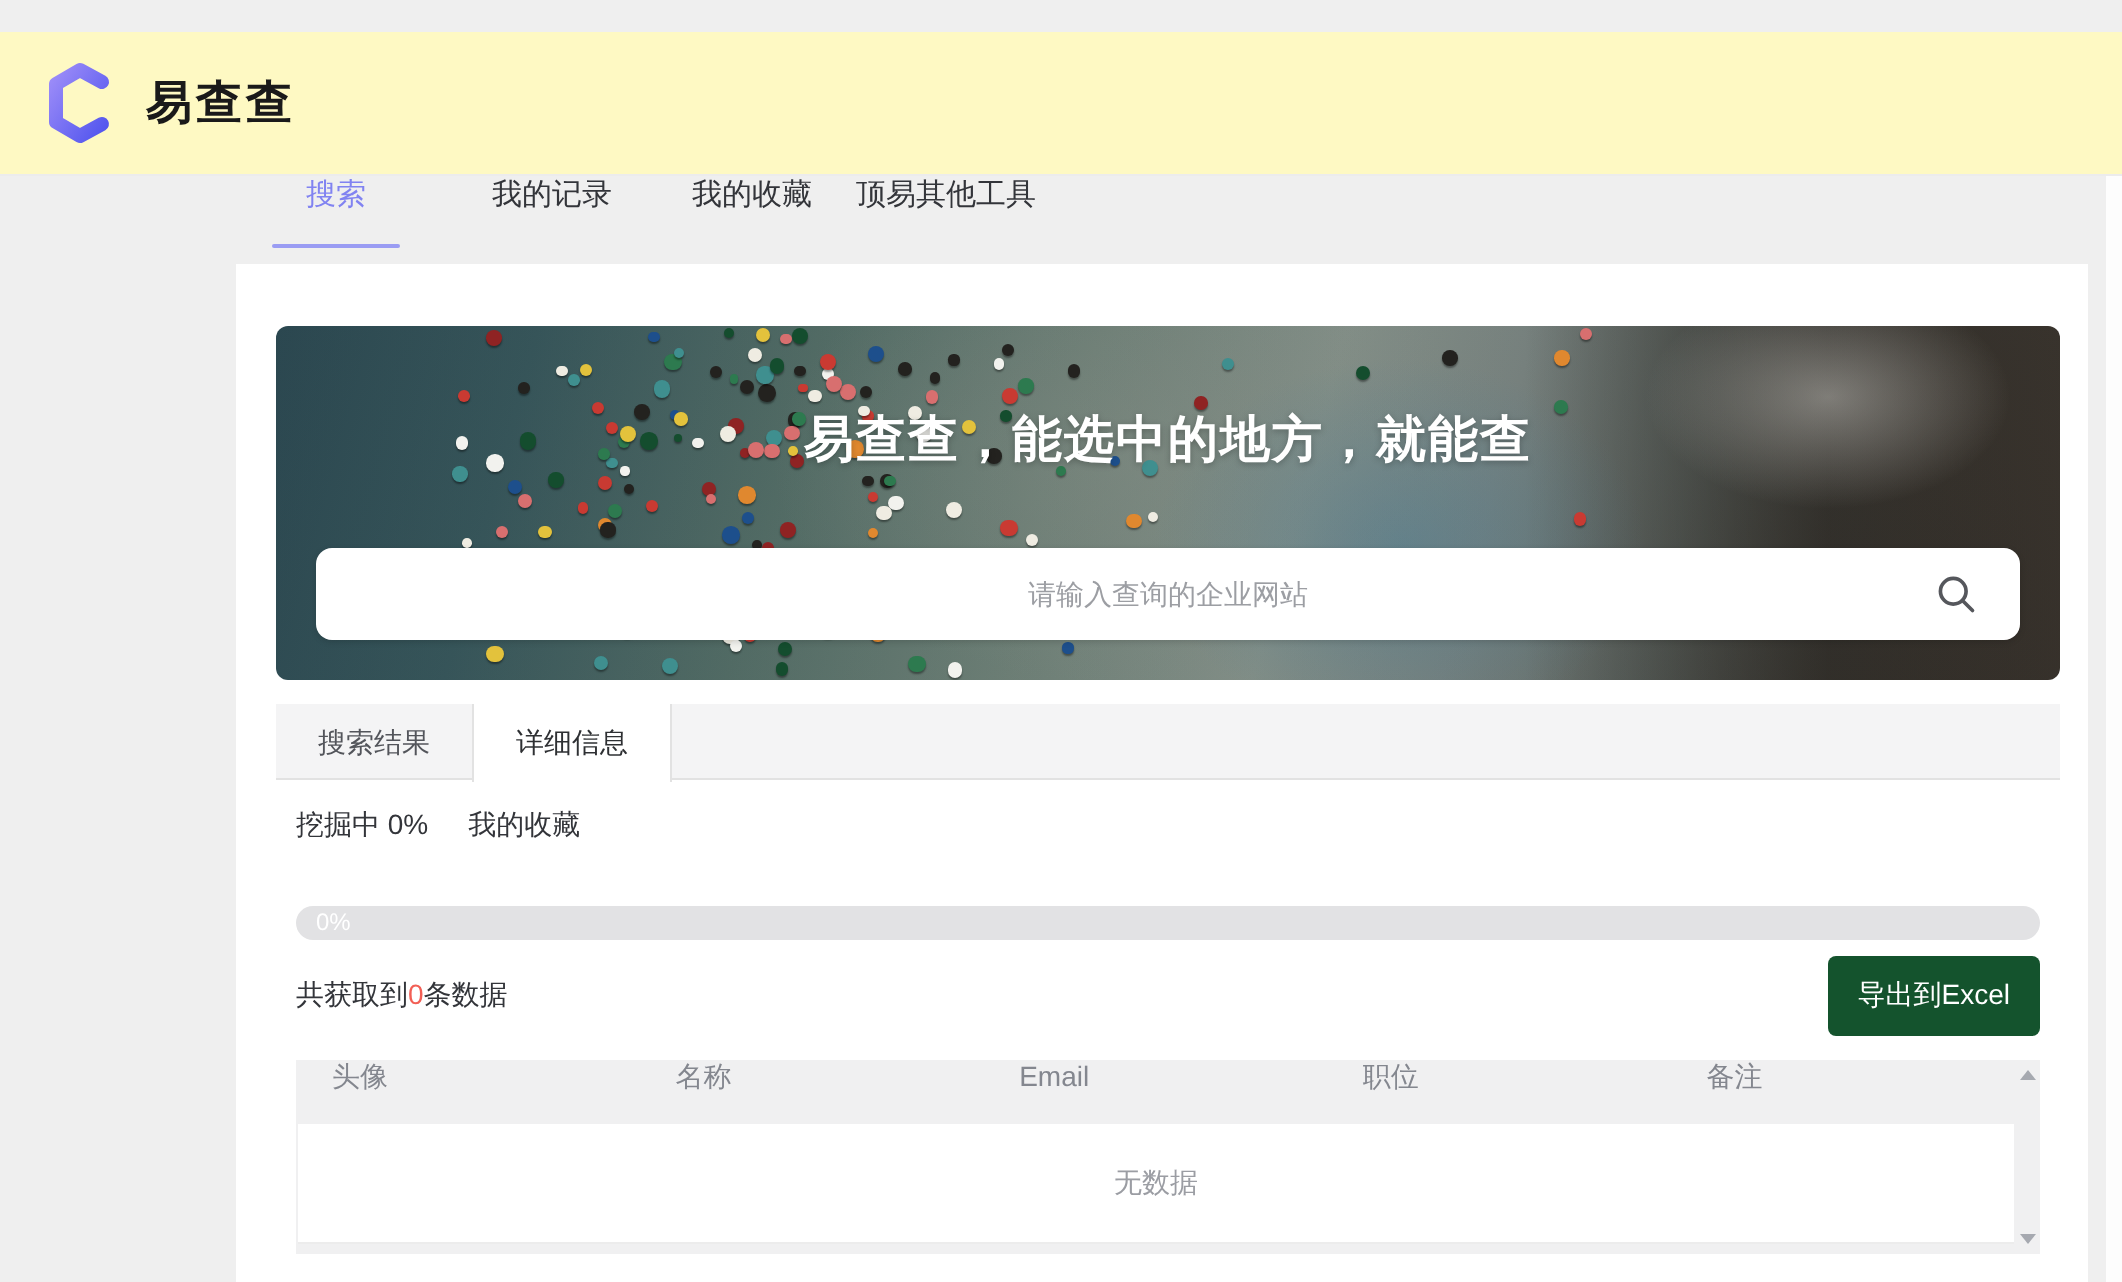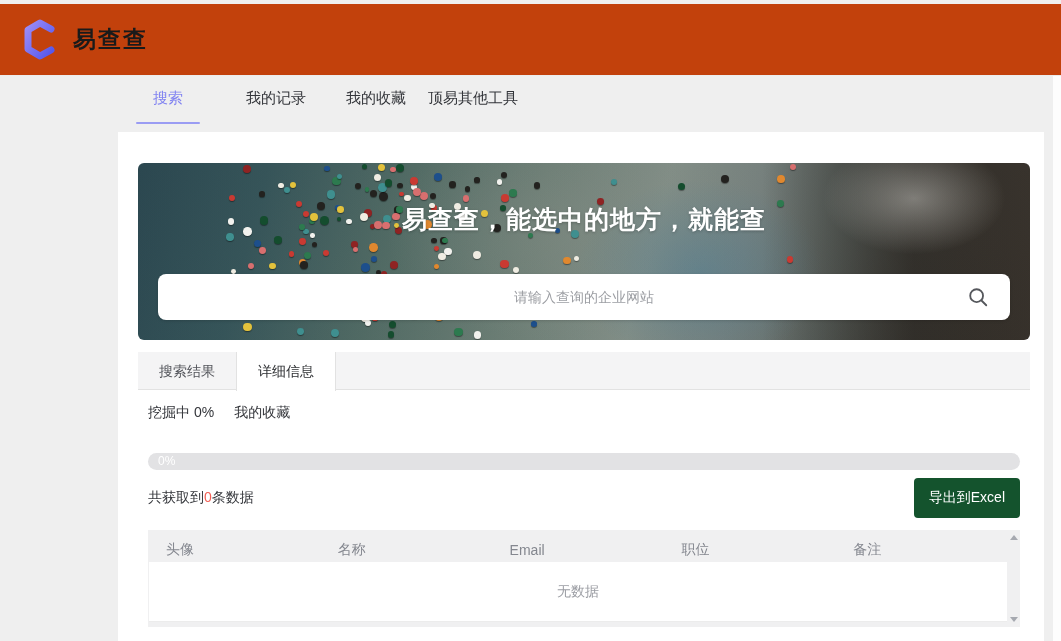--- a/index.html
+++ b/index.html
@@ -2,21 +2,21 @@
 <html><head>
 <meta charset="utf-8">
 <style>
   * { margin:0; padding:0; box-sizing:border-box; }
   html,body { width:1061px; height:641px; }
   body { font-family:"Liberation Sans","DejaVu Sans",sans-serif; }
 
   .stage { position:relative; width:1061px; height:641px; background:#efefef; overflow:hidden; }
 
   
-  .header { position:absolute; top:4px; left:0; right:0; height:72px; background:#c2410c;
+  .header { position:absolute; top:16px; left:0; right:0; height:72px; background:#fef9c3;
             border-bottom:1px solid #ececec; display:flex; align-items:center; padding-left:20px; z-index:6; }
   .logo { width:40px; height:44px; margin-right:13px; }
   .app-title { font-size:23px; font-weight:700; color:#1a1a1a; letter-spacing:2px; }
 
   
   .navbar { position:absolute; top:72px; left:0; right:8px; height:60px; display:flex;
             align-items:stretch; padding-left:136px; }
   .nav-item { height:60px; line-height:52px; font-size:15px; color:#33353a; cursor:pointer; position:relative; white-space:nowrap; }
   .nav-item.active { color:#8183f1; width:64px; text-align:center; }
   .nav-item.active::after { content:""; position:absolute; left:0; right:0; bottom:8px; height:2px; background:#9a9cf3; border-radius:1px; }
@@ -67,21 +67,21 @@
   .summary-row { position:absolute; left:30px; top:346px; width:872px; height:40px;
                  display:flex; align-items:center; justify-content:space-between; }
   .summary-text { font-size:14px; color:#33353a; }
   .summary-count { color:#f25f55; }
   .export-btn { height:40px; padding:0 15px; background:#14532d; color:#fff; font-size:14px;
                 border:none; border-radius:4px; cursor:pointer;
                 font-family:"Liberation Sans","DejaVu Sans",sans-serif; }
 
   
   .table-box { position:absolute; left:30px; top:398px; width:872px; height:97px; background:#f0f0f1; }
-  .thead { display:flex; height:40px; align-items:center; padding-right:13px; }
+  .thead { display:flex; height:40px; align-items:flex-start; padding-right:13px; }
   .th { flex:1; font-size:14px; color:#84878f; padding-left:18px; white-space:nowrap; }
   .tbody { position:absolute; left:1px; right:13px; top:32px; bottom:5px; background:#fff;
            border-bottom:1px solid #ececec; display:flex; align-items:center; justify-content:center; }
   .empty-text { font-size:14px; color:#9b9da3; }
   .vscroll { position:absolute; right:0; top:0; bottom:0; width:13px; background:#f0f0f1;
              display:flex; flex-direction:column; justify-content:space-between; align-items:center;
              padding:5px 0; }
   .arr { width:0; height:0; cursor:pointer; }
   .arr-up { border-left:4px solid transparent; border-right:4px solid transparent; border-bottom:5px solid #a6a9b0; }
   .arr-down { border-left:4px solid transparent; border-right:4px solid transparent; border-top:5px solid #a6a9b0; }

